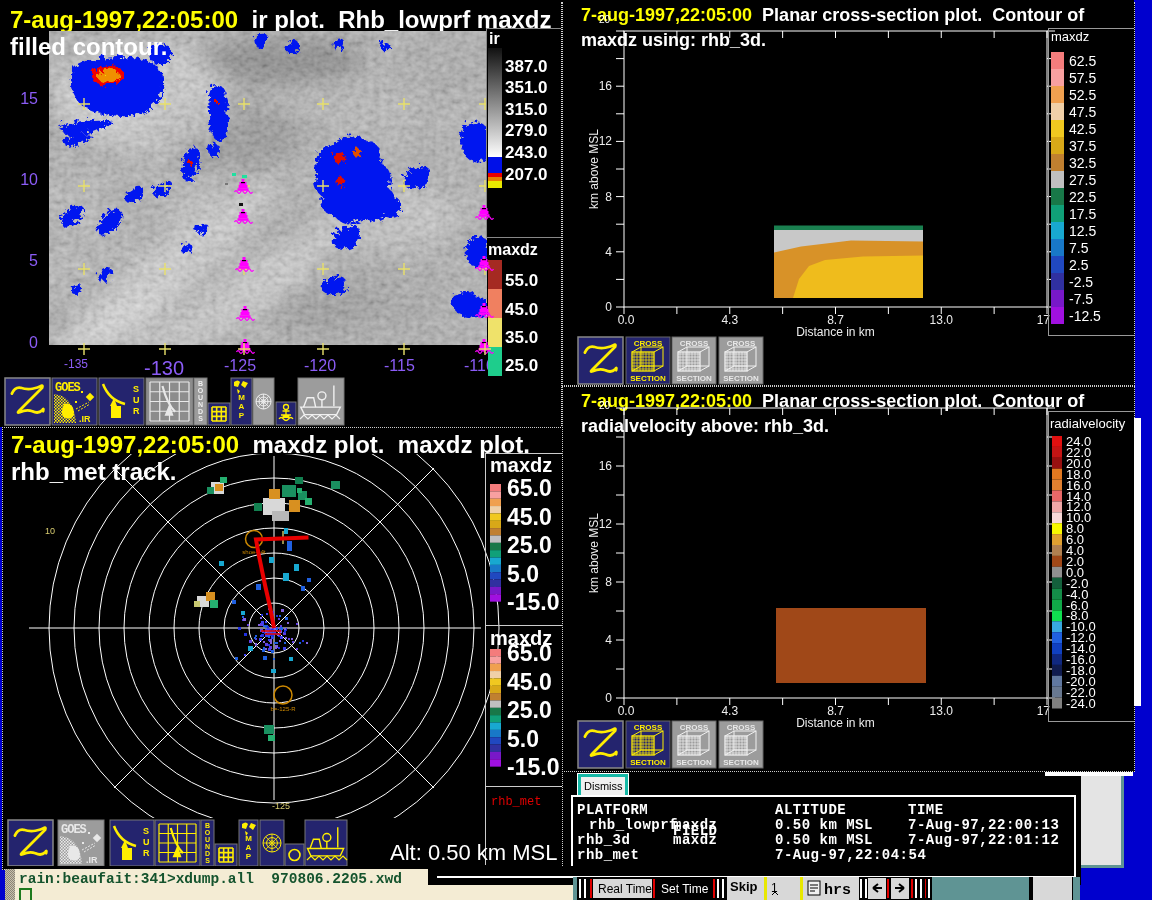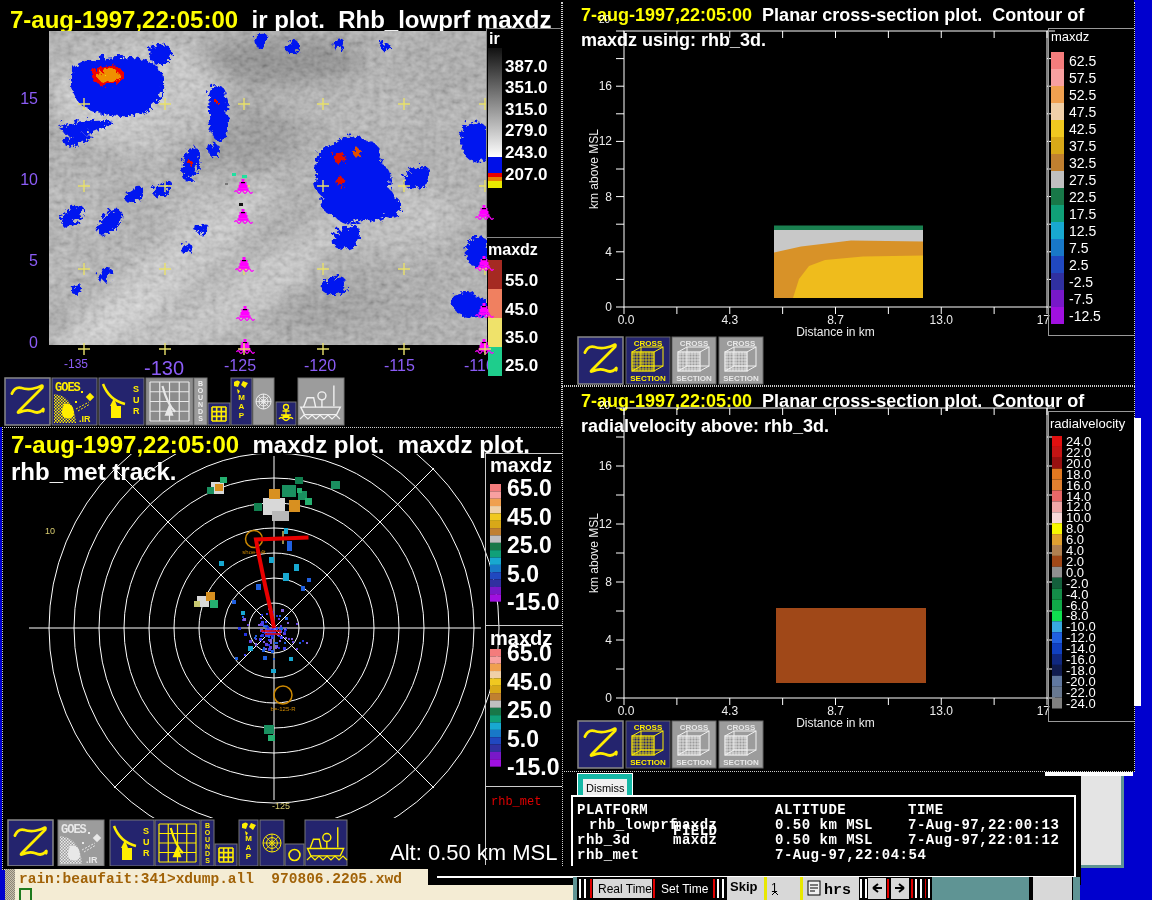--- a/index.html
+++ b/index.html
@@ -20,20 +20,21 @@
 
 <div class="abs" style="left:0;top:0;width:562px;height:427px;background:#000;"></div>
 <div class="abs" style="left:2px;top:427px;width:560px;height:443px;background:#000;"></div>
 <div class="abs" style="left:562px;top:0;width:572px;height:771px;background:#000;"></div>
 
 <div class="abs" style="left:562px;top:762px;width:519px;height:122px;background:#000;border-top:1px dotted #aaa;"></div>
 <div class="abs" style="left:1045px;top:771px;width:88px;height:5px;background:#fff;"></div>
 
 <div class="win" id="wtl" style="left:0;top:2px;width:561px;height:424px;border-right:1px dotted #ccc;">
   <div class="t1 ty" style="left:10px;top:4px;font-size:24px;">7-aug-1997,22:05:00<span style="color:#fff;">  ir plot.  Rhb_lowprf maxdz</span></div>
+  <div class="t1" style="left:10px;top:31px;font-size:24px;z-index:5;">filled contour.</div>
 
   <div class="abs" style="left:49px;top:29px;width:438px;height:314px;" id="sat">
         <svg width="438" height="314" viewBox="0 0 438 314">
           <defs>
 <filter id="cl" x="0" y="0" width="100%" height="100%">
  <feTurbulence type="fractalNoise" baseFrequency="0.012 0.015" numOctaves="3" seed="8" result="a"></feTurbulence>
  <feTurbulence type="fractalNoise" baseFrequency="0.085 0.105" numOctaves="2" seed="4" result="b"></feTurbulence>
  <feComposite in="a" in2="b" operator="arithmetic" k1="0" k2="0.62" k3="0.38" k4="0"></feComposite>
  <feColorMatrix type="saturate" values="0"></feColorMatrix>
  <feComponentTransfer>
@@ -915,34 +916,34 @@
           </g>
         </svg>
       </div>
   <div class="lbl" style="left:387px;top:412px;font-size:22px;">Alt: 0.50 km MSL</div>
 </div>
 
 <div class="abs" style="left:1134px;top:418px;width:7px;height:288px;background:#fff;"></div>
 
 <div class="abs" style="left:1081px;top:776px;width:40px;height:89px;background:#E4E4E4;border-right:3px solid #5F9494;border-bottom:3px solid #5F9494;"></div>
 
-<div class="abs" style="left:578px;top:774px;width:44px;height:19px;background:#F0F0F0;border:5px solid #14b8a6;box-shadow:0 0 0 1px #fff;">
+<div class="abs" style="left:578px;top:774px;width:44px;height:19px;background:#F0F0F0;border:3px solid #14b8a6;box-shadow:0 0 0 1px #fff;">
   <div class="lbl" style="left:3px;top:3px;font-size:11px;color:#000;">Dismiss</div>
 </div>
 
 <div class="abs" id="twin" style="left:571px;top:795px;width:501px;height:79px;background:#000;border:2px solid #fff;box-shadow:4px 6px 0 #000, -2px 0 0 #000;">
   <div class="lbl mono tbl" style="top:5px;"><span style="left:4px;">PLATFORM</span><span style="left:100px;margin-top:21px;">FIELD</span><span style="left:202px;">ALTITUDE</span><span style="left:335px;">TIME</span></div>
   <div class="lbl mono tbl" style="top:20px;"><span style="left:16px;">rhb_lowprf</span><span style="left:100px;">maxdz</span><span style="left:202px;">0.50 km MSL</span><span style="left:335px;">7-Aug-97,22:00:13</span></div>
   <div class="lbl mono tbl" style="top:35px;"><span style="left:4px;">rhb_3d</span><span style="left:100px;">maxdz</span><span style="left:202px;">0.50 km MSL</span><span style="left:335px;">7-Aug-97,22:01:12</span></div>
   <div class="lbl mono tbl" style="top:50px;"><span style="left:4px;">rhb_met</span><span style="left:202px;">7-Aug-97,22:04:54</span></div>
 </div>
 
 <div class="abs" id="term" style="left:5px;top:866px;width:572px;height:34px;background:#F4ECD4;border-top:3px solid #000;">
   <div class="abs" style="left:0;top:0;width:10px;height:31px;background:repeating-conic-gradient(#C8C0AA 0% 25%, #8a8478 0% 50%) 0 0/2px 2px;"></div>
-  <div class="lbl mono" style="left:14px;top:2px;font-size:14.5px;font-weight:bold;color:#a16207;">rain:beaufait:341&gt;xdump.all  970806.2205.xwd</div>
+  <div class="lbl mono" style="left:14px;top:2px;font-size:14.5px;font-weight:bold;color:#14532d;">rain:beaufait:341&gt;xdump.all  970806.2205.xwd</div>
   <div class="abs" style="left:423px;top:0px;width:149px;height:16px;background:#000;"></div>
   <div class="abs" style="left:432px;top:7px;width:140px;height:2px;background:#fff;"></div>
   <div class="abs" style="left:14px;top:19px;width:9px;height:11px;border:2px solid #1E7A1E;"></div>
 </div>
 
 <div class="abs" id="tbar" style="left:573px;top:877px;width:507px;height:23px;background:#f97316;">
       <svg width="507" height="23" viewBox="0 0 507 23">
         <rect x="0" y="0" width="507" height="23" fill="#000"></rect>
         <rect x="0" y="0" width="4" height="23" fill="#5F9494"></rect>
         <rect x="6" y="2" width="2" height="19" fill="#fff"></rect>

